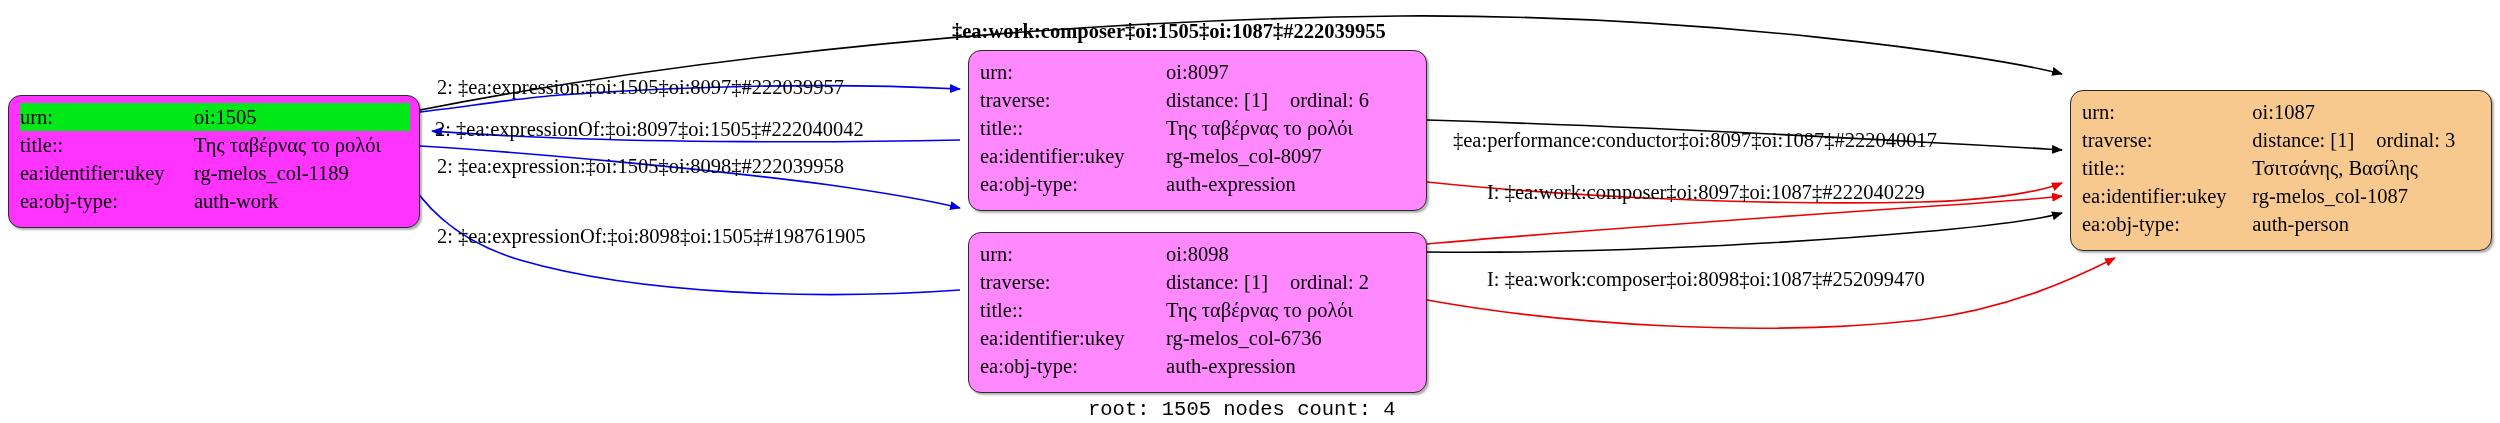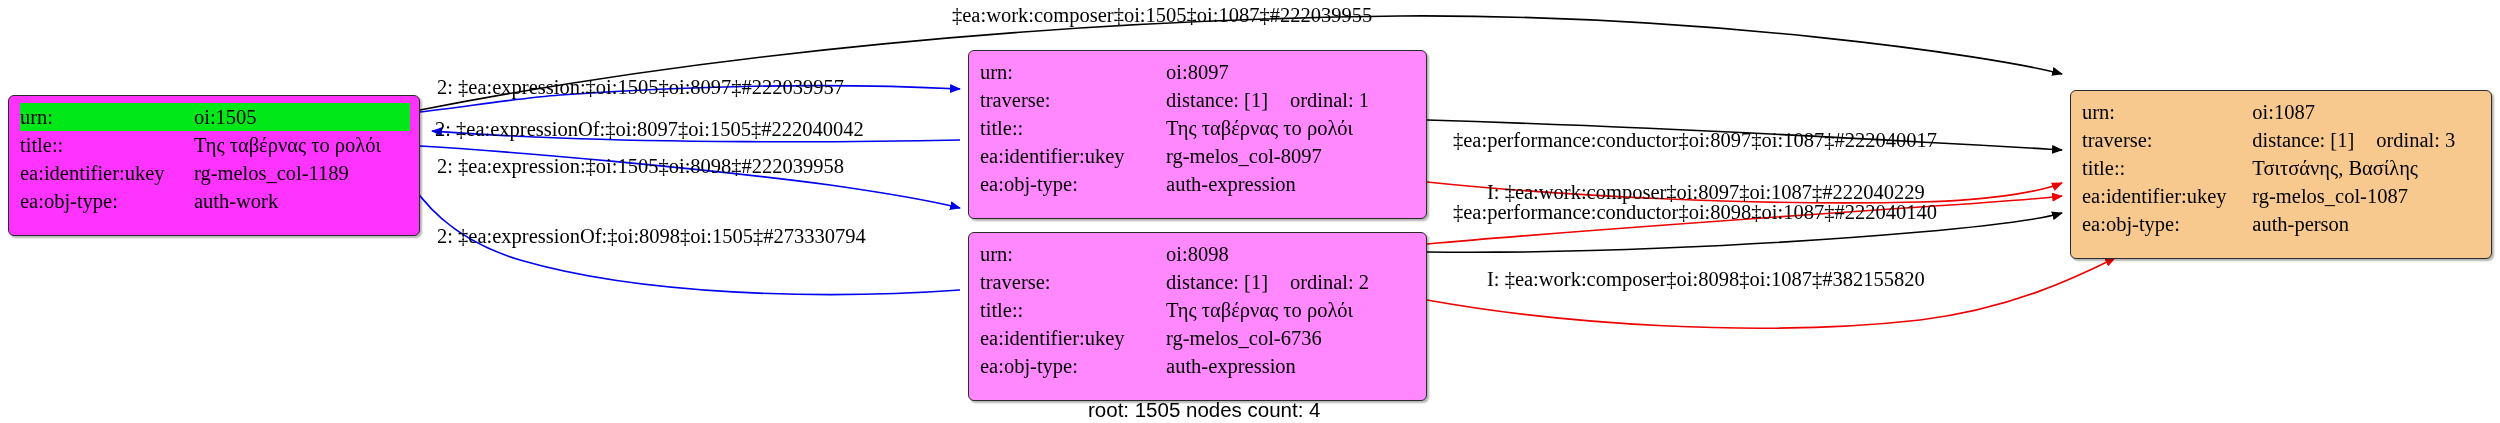--- a/index.html
+++ b/index.html
@@ -20,23 +20,23 @@
     left: 0;
     top: 0;
     width: 2500px;
     height: 423px;
     pointer-events: none;
   }
   .node {
     position: absolute;
     box-sizing: border-box;
     border: 1.4px solid #2b2b2b;
-    border-radius: 6px;
+    border-radius: 13px;
     box-shadow: 2px 2px 2px rgba(0,0,0,0.30);
-    padding: 7px 9px 20px 11px;
+    padding: 7px 9px 12px 11px;
     overflow: hidden;
   }
   .node table {
     border-collapse: collapse;
     border-spacing: 0;
     width: 100%;
   }
   .node td {
     font-size: 20.5px;
     line-height: 1.32;
@@ -71,21 +71,21 @@
     font-size: 20.5px;
     color: #000000;
     white-space: nowrap;
     font-family: "Liberation Serif", "DejaVu Serif", serif;
   }
   .footer-label {
     position: absolute;
     font-size: 20.5px;
     color: #000000;
     white-space: nowrap;
-    font-family: Liberation Sans, sans-serif;
+    font-family: Liberation Mono, monospace;
   }
   .ord-gap { display: inline-block; width: 22px; }
 </style>
 </head>
 <body>
 
 <div id="canvas">
 
   <svg class="edge-layer" viewBox="0 0 2500 423" xmlns="http://www.w3.org/2000/svg">
     <defs>
@@ -146,21 +146,21 @@
 
   <div class="node node-expr" style="left:968px; top:50px; width:459px;">
     <table>
       <tbody>
           <tr>
         <td class="key">urn:</td>
         <td class="val">oi:8097</td>
       </tr>
       <tr>
         <td class="key">traverse:</td>
-        <td class="val"><span>distance: [1]</span><span class="ord-gap"></span><span>ordinal: 1</span></td>
+        <td class="val"><span>distance: [1]</span><span class="ord-gap"></span><span>ordinal: 6</span></td>
       </tr>
       <tr>
         <td class="key">title::</td>
         <td class="val">Της ταβέρνας το ρολόι</td>
       </tr>
       <tr>
         <td class="key">ea:identifier:ukey</td>
         <td class="val">rg-melos_col-8097</td>
       </tr>
       <tr>
@@ -218,33 +218,32 @@
         <td class="val">rg-melos_col-1087</td>
       </tr>
       <tr>
         <td class="key">ea:obj-type:</td>
         <td class="val">auth-person</td>
       </tr>
     </tbody>
       </table>
   </div>
 
-  <div class="edge-label" style="left:952px; top:4px;">‡ea:work:composer‡oi:1505‡oi:1087‡#222039955</div>
+  <div class="edge-label" style="left:952px; top:20px;font-weight:bold;">‡ea:work:composer‡oi:1505‡oi:1087‡#222039955</div>
 
   <div class="edge-label" style="left:437px; top:76px;">2: ‡ea:expression:‡oi:1505‡oi:8097‡#222039957</div>
 
   <div class="edge-label" style="left:435px; top:118px;font-family:Liberation Serif, serif;">2: ‡ea:expressionOf:‡oi:8097‡oi:1505‡#222040042</div>
 
   <div class="edge-label" style="left:437px; top:155px;font-family:Liberation Serif, serif;">2: ‡ea:expression:‡oi:1505‡oi:8098‡#222039958</div>
 
-  <div class="edge-label" style="left:437px; top:225px;">2: ‡ea:expressionOf:‡oi:8098‡oi:1505‡#273330794</div>
+  <div class="edge-label" style="left:437px; top:225px;">2: ‡ea:expressionOf:‡oi:8098‡oi:1505‡#198761905</div>
 
   <div class="edge-label" style="left:1453px; top:117px;margin-top:12px;">‡ea:performance:conductor‡oi:8097‡oi:1087‡#222040017</div>
 
   <div class="edge-label" style="left:1487px; top:181px;">I: ‡ea:work:composer‡oi:8097‡oi:1087‡#222040229</div>
 
-  <div class="edge-label" style="left:1453px; top:201px;">‡ea:performance:conductor‡oi:8098‡oi:1087‡#222040140</div>
-
-  <div class="edge-label" style="left:1487px; top:268px;">I: ‡ea:work:composer‡oi:8098‡oi:1087‡#382155820</div>
+
+  <div class="edge-label" style="left:1487px; top:268px;">I: ‡ea:work:composer‡oi:8098‡oi:1087‡#252099470</div>
 
   <div class="footer-label" style="left:1088px; top:398px;">root: 1505 nodes count: 4</div>
 
 </div>
 
 </body></html>

